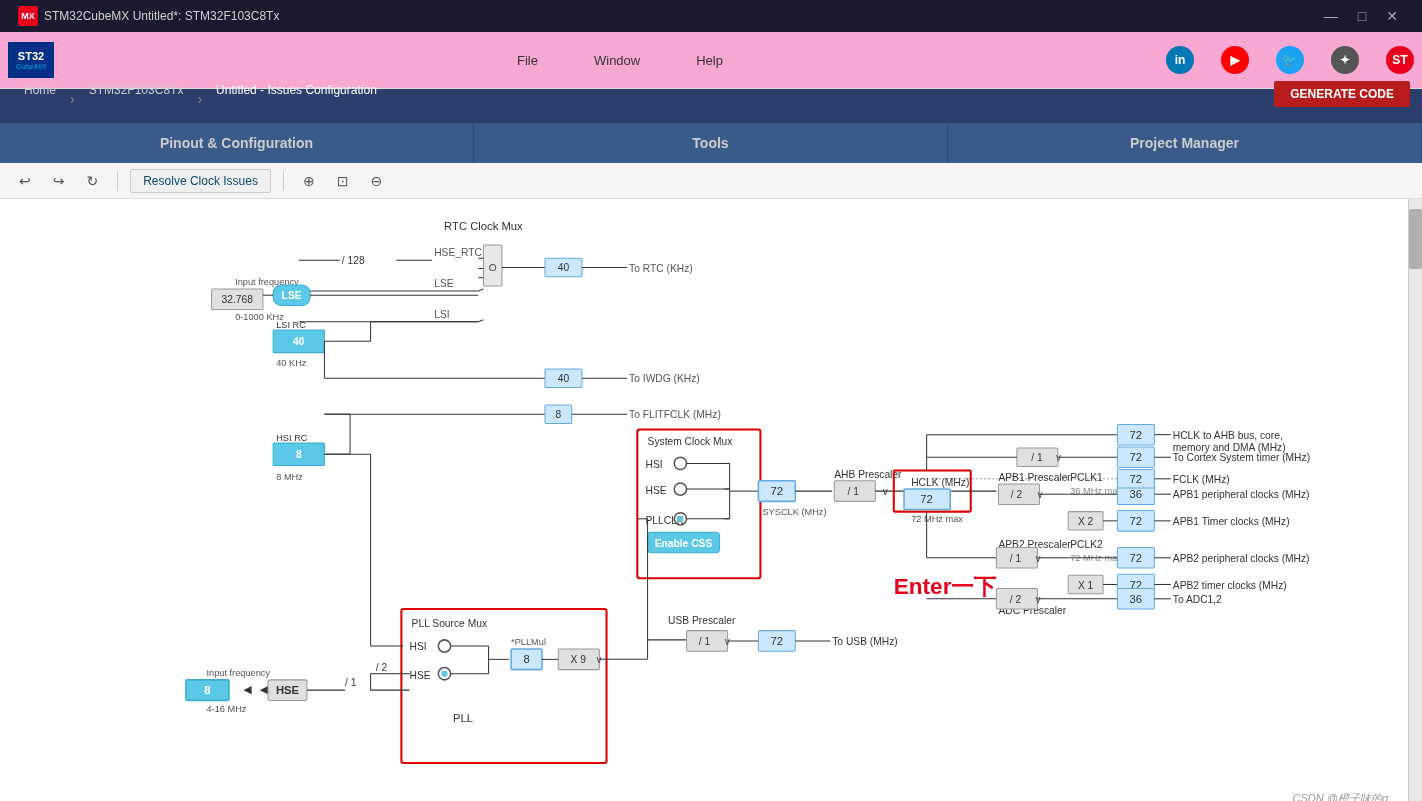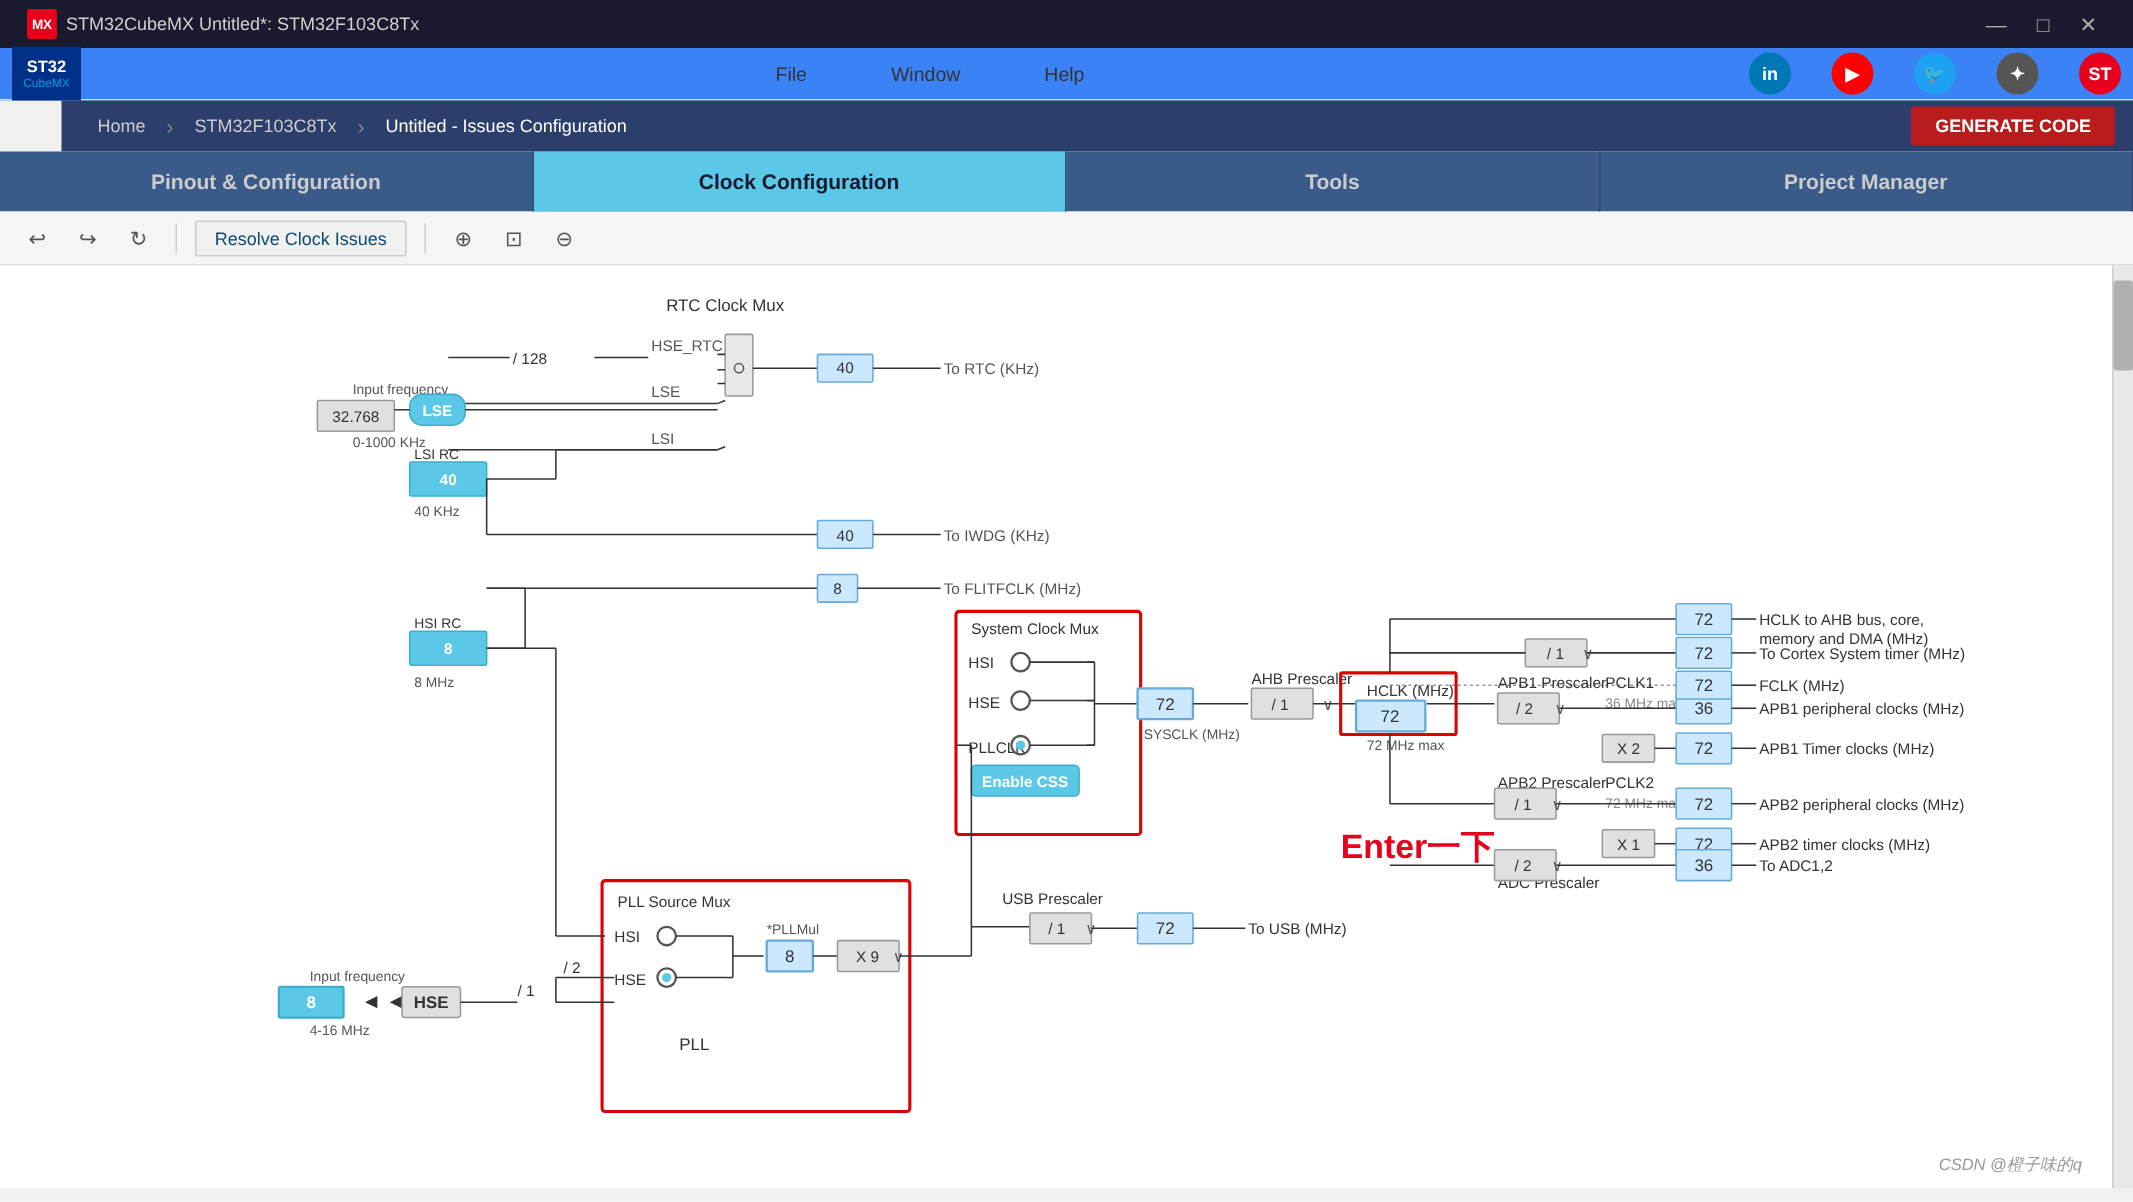--- a/index.html
+++ b/index.html
@@ -16,46 +16,45 @@
       height: 32px;
     }
     .title-bar-left { display: flex; align-items: center; gap: 6px; }
     .title-bar-icon { width: 20px; height: 20px; background: #e8001c; border-radius: 2px; display: flex; align-items: center; justify-content: center; color: white; font-size: 9px; font-weight: bold; }
     .title-bar-title { font-size: 12px; color: #d0d0d0; }
     .title-bar-controls { display: flex; gap: 8px; }
     .title-bar-btn { background: none; border: none; color: #aaa; cursor: pointer; font-size: 14px; padding: 2px 6px; }
 
     
     .menu-bar {
-      background: #3b82f6;
+      background: #f9a8d4;
       display: flex;
       align-items: center;
       padding: 0 8px;
-      height: 35px;
+      height: 57px;
       border-bottom: 1px solid #ddd;
     }
     .menu-logo { display: flex; align-items: center; margin-right: 20px; }
     .logo-box { width: 46px; height: 36px; background: #003087; display: flex; align-items: center; justify-content: center; flex-direction: column; }
     .logo-box .st { color: white; font-size: 11px; font-weight: bold; }
     .logo-box .cube { color: #00a0e0; font-size: 8px; }
     .menu-items { display: flex; gap: 40px; flex: 1; justify-content: center; }
     .menu-item { color: #333; cursor: pointer; font-size: 13px; padding: 4px 8px; }
     .menu-right { display: flex; align-items: center; gap: 27px; }
     .social-icon { width: 28px; height: 28px; border-radius: 50%; display: flex; align-items: center; justify-content: center; color: white; font-size: 12px; font-weight: bold; cursor: pointer; }
 
     
     .breadcrumb-bar {
       background: #2c3e6b;
       color: white;
       display: flex;
-      align-items: center;
-      padding: 4px 12px;
+      align-items: flex-end;
+      padding: 16px 12px;
       height: 34px;
       gap: 0;
-      margin-left: 41px;
     }
     .breadcrumb-item {
       color: #ccc;
       font-size: 12px;
       padding: 0 12px;
       height: 34px;
       display: flex;
       align-items: center;
       cursor: pointer;
       position: relative;
@@ -215,23 +214,20 @@
   <span class="breadcrumb-item active">Untitled - Issues Configuration</span>
   <div class="breadcrumb-right">
     <button class="generate-btn">GENERATE CODE</button>
   </div>
 </div>
 
 <div class="tab-bar">
   <div class="tab">
       <span>Pinout &amp; Configuration</span>
     </div>
-  <div class="tab active">
-      <span>Clock Configuration</span>
-    </div>
   <div class="tab">
       <span>Tools</span>
     </div>
   <div class="tab">
       <span>Project Manager</span>
     </div>
 </div>
 
 <div class="toolbar">
   <button class="toolbar-btn">↩</button>

